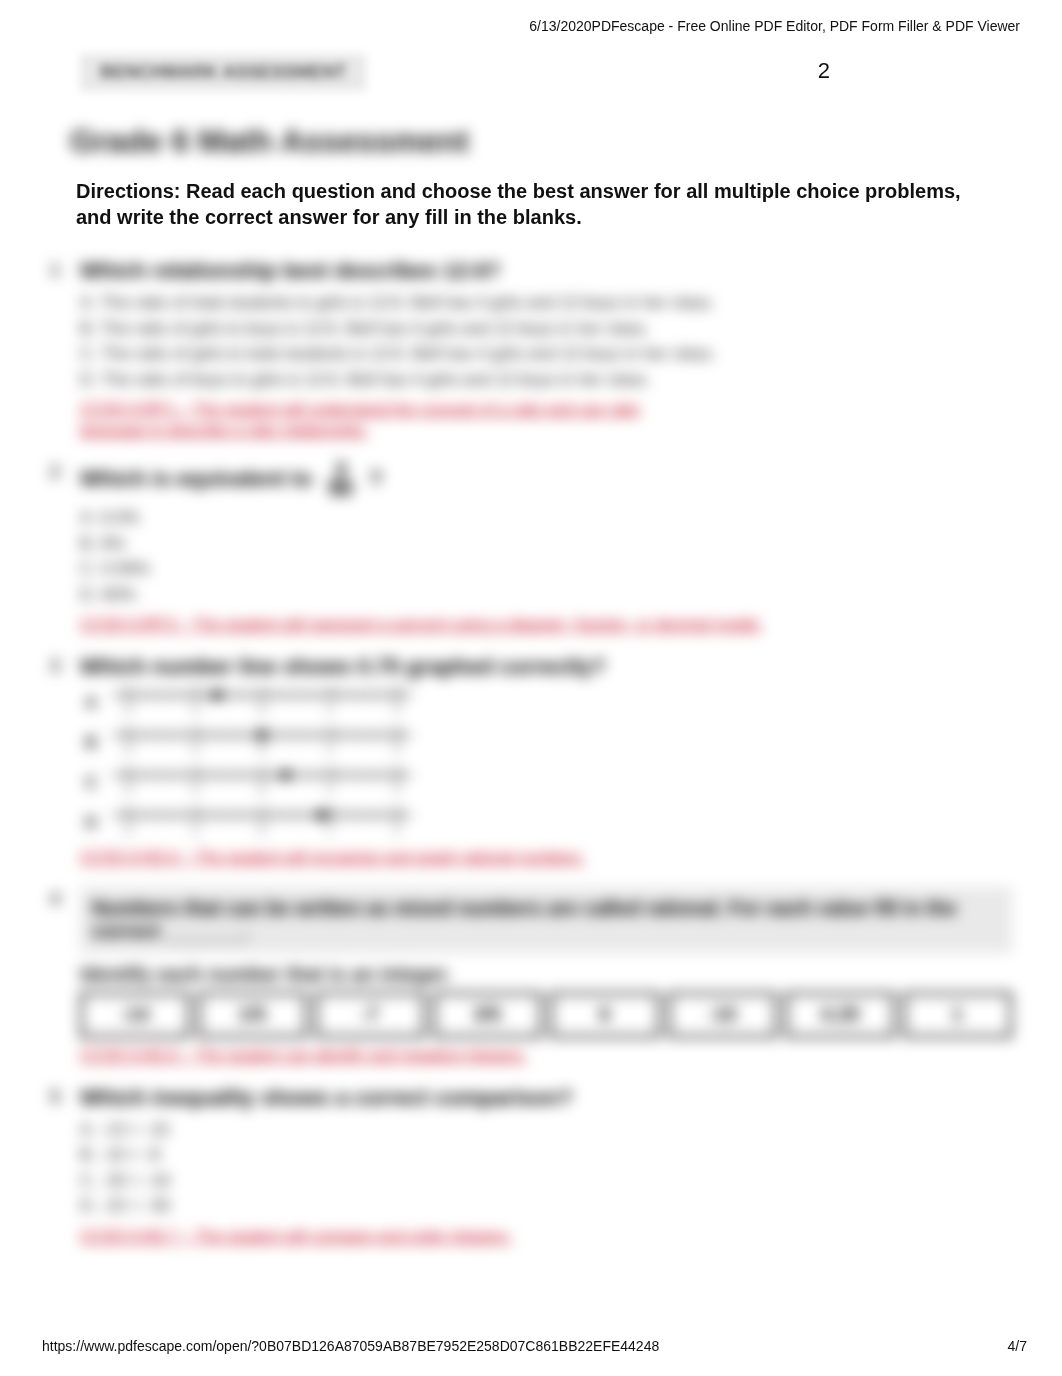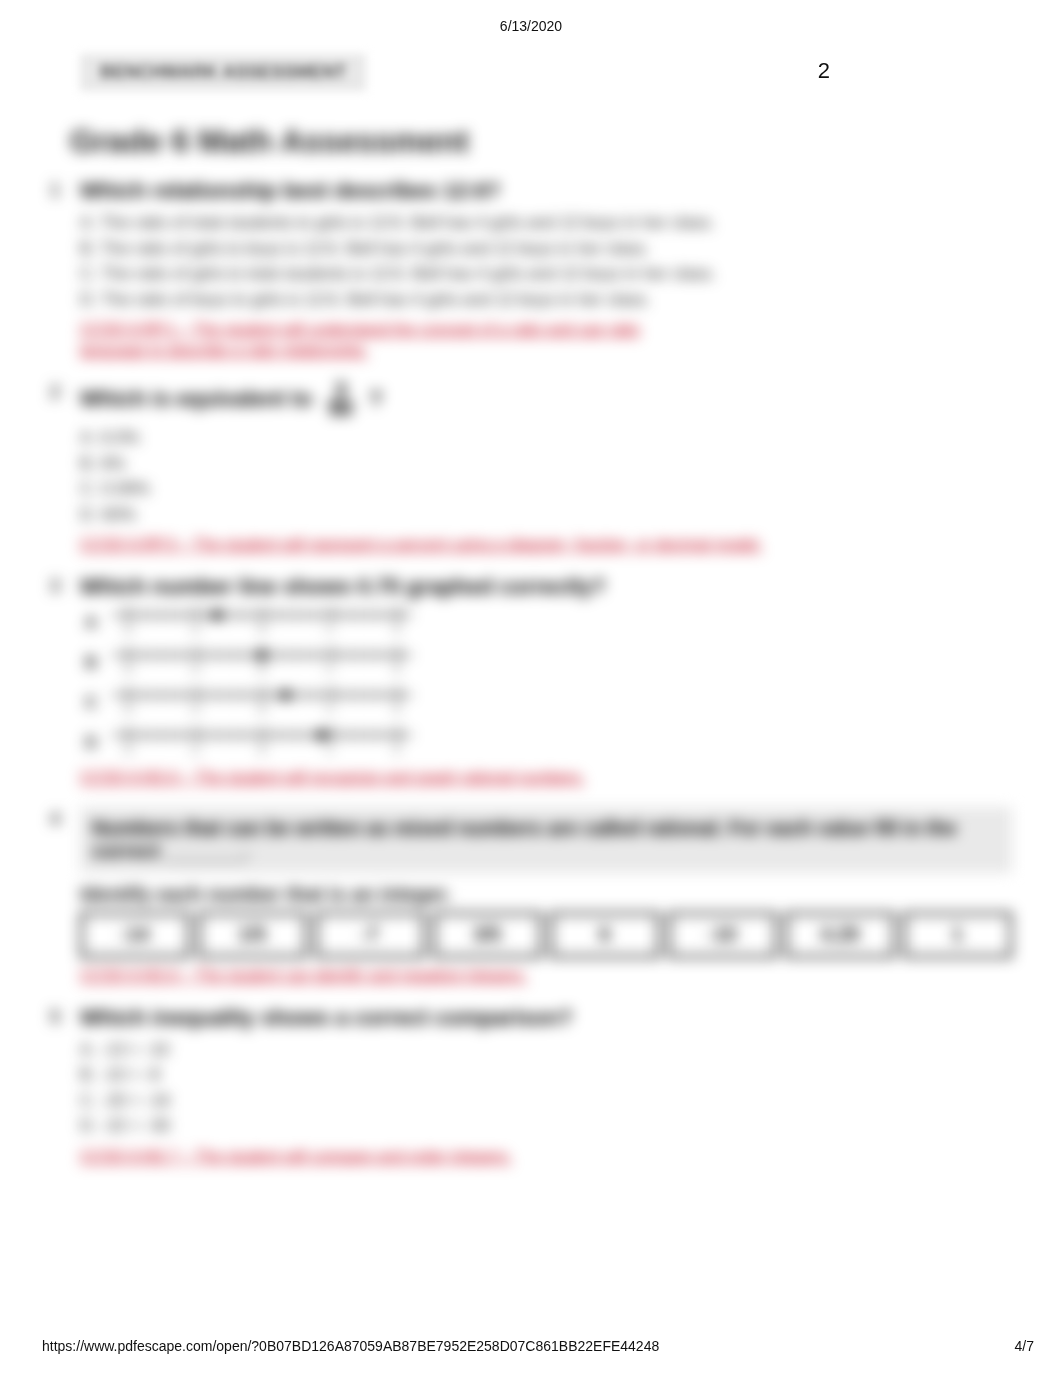--- a/index.html
+++ b/index.html
@@ -12,21 +12,21 @@
   }
   .page {
     width: 1062px;
     min-height: 1376px;
     position: relative;
     box-sizing: border-box;
     padding: 0;
   }
   .top-row {
     display: flex;
-    justify-content: center;
+    justify-content: flex-end;
     font-size: 14px;
     padding: 18px 42px 0 42px;
   }
   .page-number {
     position: absolute;
     top: 58px;
     right: 232px;
     font-size: 22px;
   }
   .blur {
@@ -176,45 +176,47 @@
     align-items: center;
     justify-content: center;
     font-size: 20px;
     font-weight: bold;
     box-sizing: border-box;
   }
   .footer {
     position: absolute;
     bottom: 22px;
     left: 42px;
-    right: 28px;
+    right: 35px;
     display: flex;
     justify-content: space-between;
     font-size: 14px;
     color: #111;
   }
   .q2-choices div { font-size: 17px; }
 </style>
 </head>
 <body>
 <div class="page">
 
 
 
 
 <div class="top-row">
   <span>6/13/2020</span>
+  <span>PDFescape - Free Online PDF Editor, PDF Form Filler &amp; PDF Viewer</span>
 </div>
 
 <div class="page-number">2</div>
 
 <div class="header-band blur-soft">BENCHMARK ASSESSMENT</div>
 
 <div class="title blur">Grade 6 Math Assessment</div>
 
+<div class="directions">Directions: Read each question and choose the best answer for all multiple choice problems, and write the correct answer for any fill in the blanks.</div>
 
 
 <div class="question-block blur">
   <div class="qnum">1</div>
   <div class="qprompt">Which relationship best describes 12:6?</div>
   <div class="choices">
     <div class="choice-line">A. The ratio of total students to girls is 12:6.   Bell has 4 girls and 12 boys in her class.</div>
     <div class="choice-line">B. The ratio of girls to boys is 12:6.   Bell has 4 girls and 12 boys in her class.</div>
     <div class="choice-line">C. The ratio of girls to total students is 12:6.   Bell has 4 girls and 12 boys in her class.</div>
     <div class="choice-line">D. The ratio of boys to girls is 12:6.   Bell has 4 girls and 12 boys in her class.</div>

